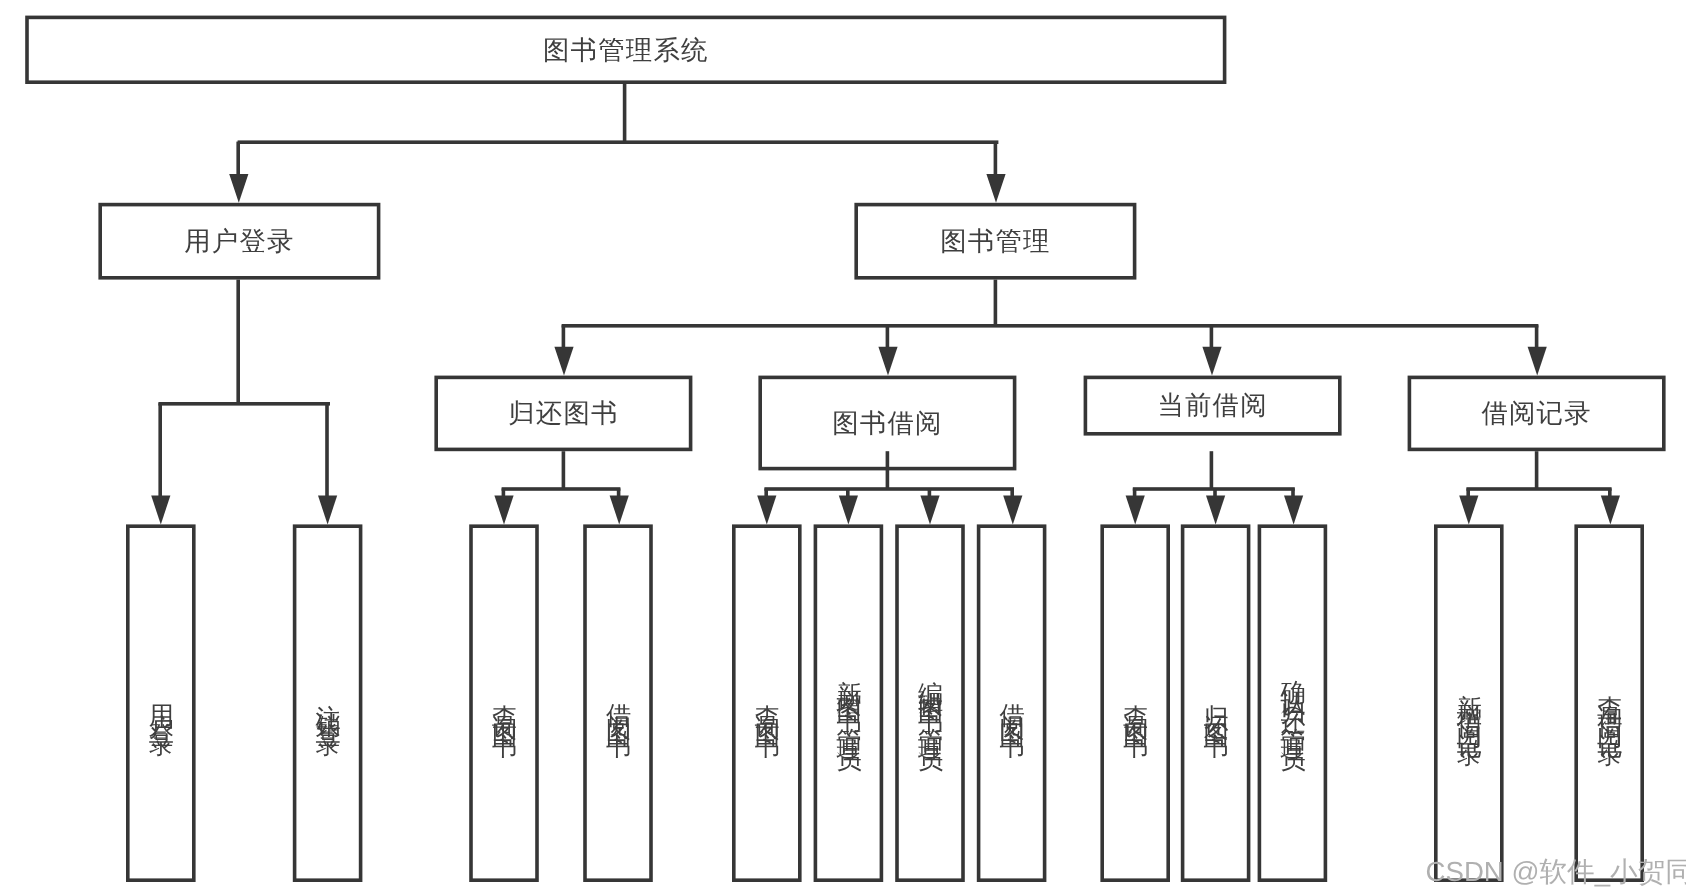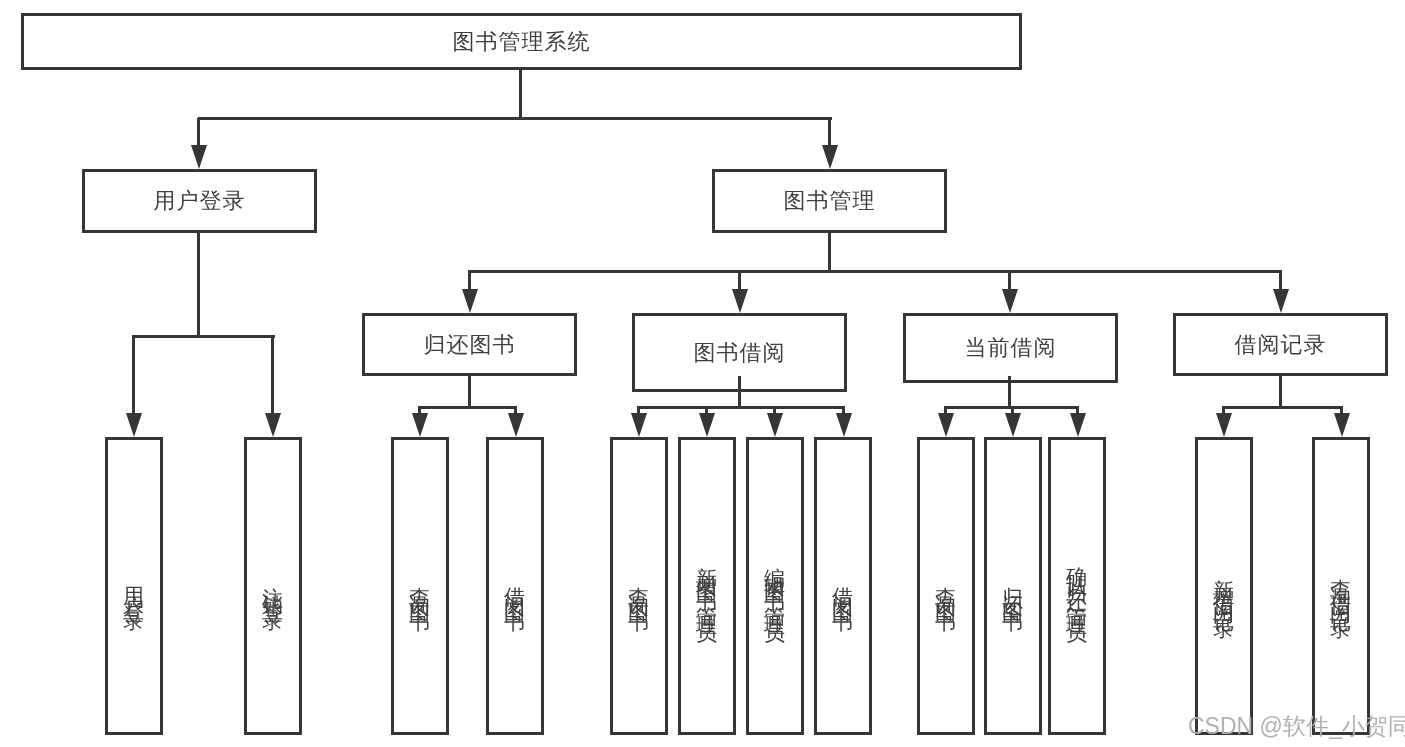--- a/index.html
+++ b/index.html
@@ -79,21 +79,21 @@
 
 <div class="canvas">
 
   <div class="box" style="left:21px; top:13px; width:1001px; height:57px;">图书管理系统</div>
 
   <div class="box" style="left:82px; top:169px; width:235px; height:64px;">用户登录</div>
   <div class="box" style="left:712px; top:169px; width:235px; height:64px;">图书管理</div>
 
   <div class="box" style="left:362px; top:313px; width:215px; height:63px;">归还图书</div>
   <div class="box" style="left:632px; top:313px; width:215px; height:79px;">图书借阅</div>
-  <div class="box" style="left:903px; top:313px; width:215px; height:70px;">当前借阅</div>
+  <div class="box" style="left:903px; top:313px; width:215px; height:50px;">当前借阅</div>
   <div class="box" style="left:1173px; top:313px; width:215px; height:63px;">借阅记录</div>
 
   <div class="leaf" style="left:105px;">
     <span>用户登录</span>
     </div>
   <div class="leaf" style="left:244px;">
     <span>注销登录</span>
     </div>
 
   <div class="leaf" style="left:391px;">

